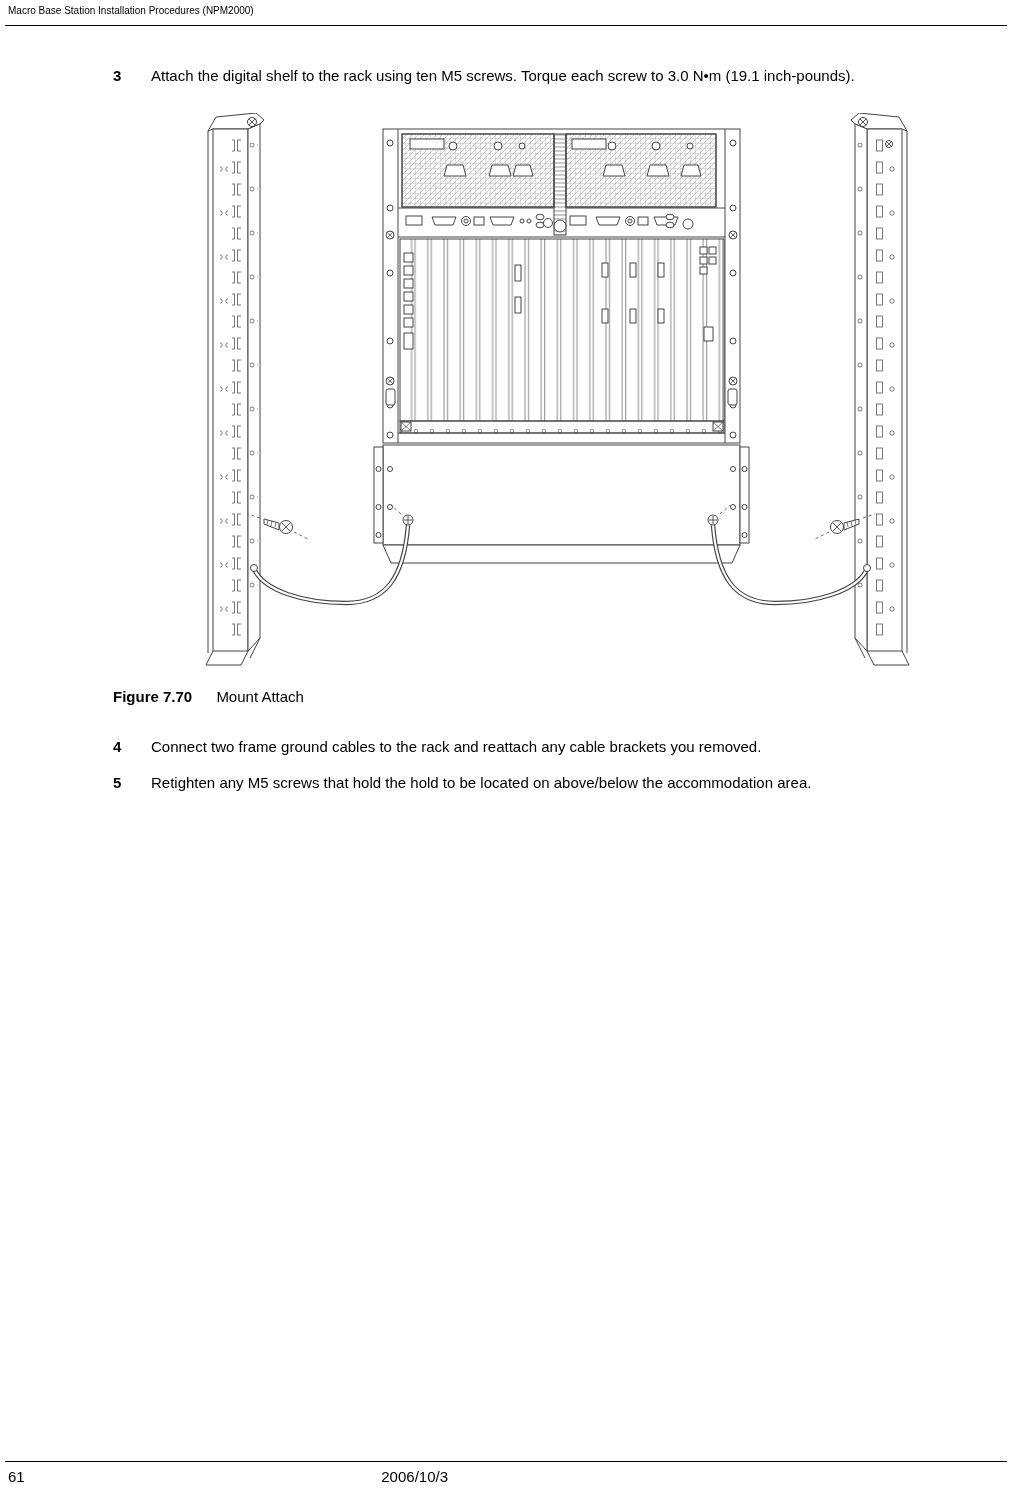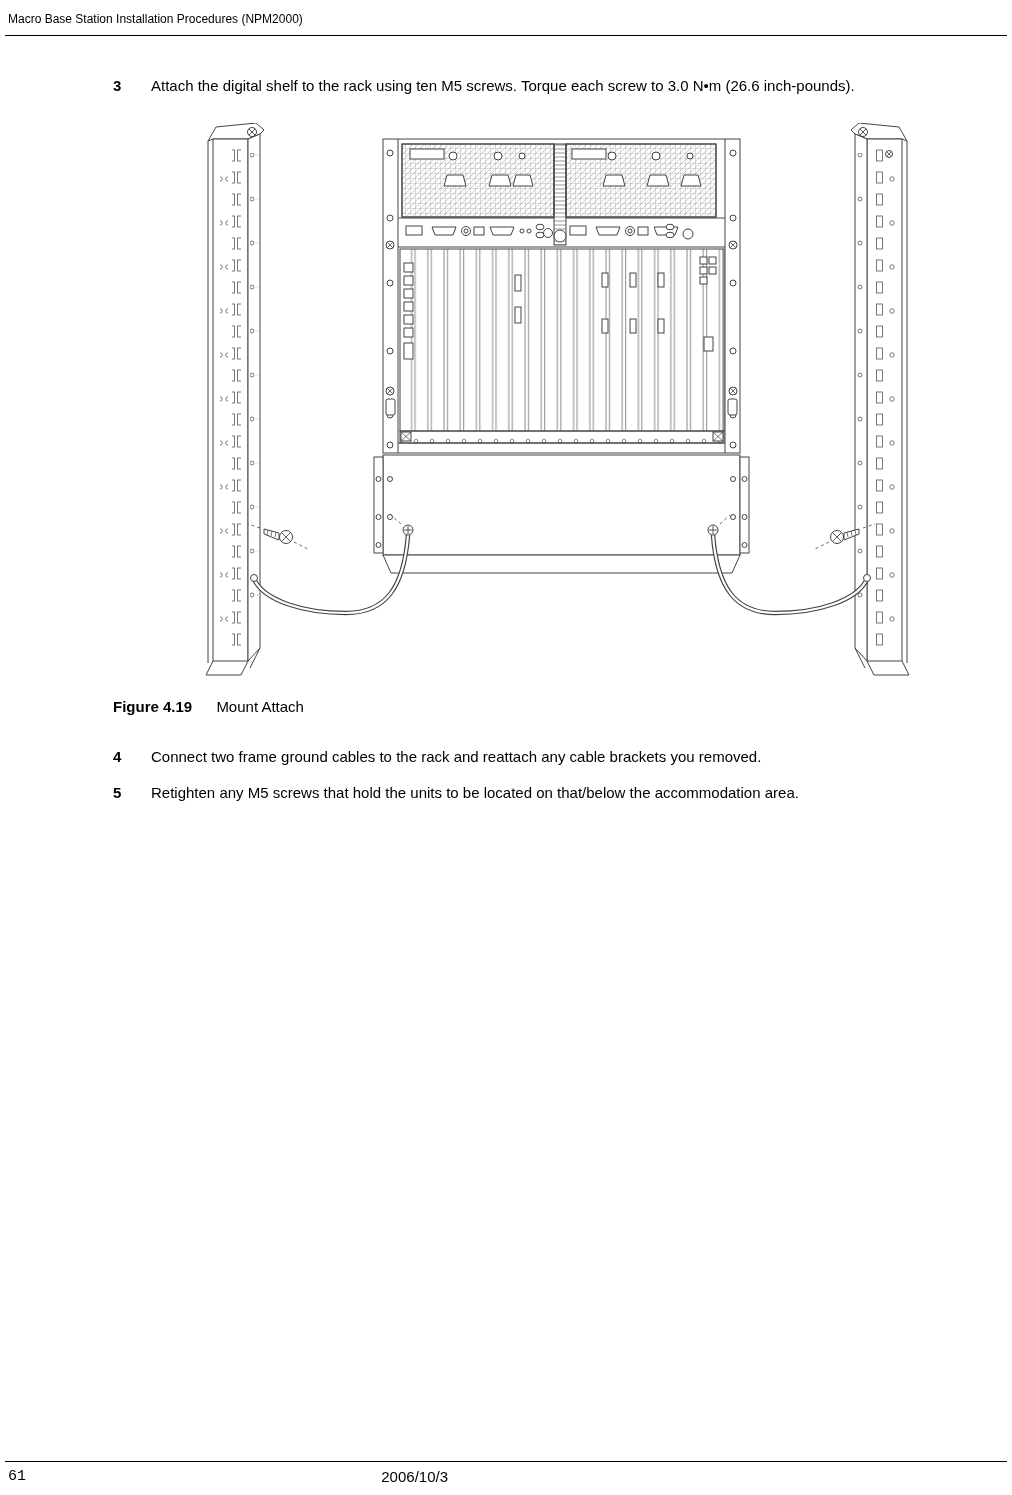--- a/index.html
+++ b/index.html
@@ -1,53 +1,53 @@
 <!DOCTYPE html>
 <html><head>
 <meta charset="utf-8">
 <style>
   * { margin:0; padding:0; box-sizing:border-box; }
   html,body { background:#fff; }
   body {
     width:1012px; height:1495px; position:relative; overflow:hidden;
     font-family:"Liberation Sans", sans-serif; font-size:15px; color:#000;
   }
-  .header-title { padding:12px 8px 9px 8px; font-size:12px; }
+  .header-title { padding:5px 8px 9px 8px; font-size:10px; }
   .rule { border:none; border-top:1px solid #000; margin:0 5px; }
   .step { display:flex; margin-left:113px; margin-right:46px; line-height:1.38; }
   .step-num { font-weight:bold; flex:0 0 38px; }
   .step-text { flex:1; max-width:815px; }
   .step-3 { margin-top:40px; }
   .figure { margin-top:26px; }
   .drawing { width:725px; height:555px; margin-left:200px; }
   .figcaption { margin:20px 0 0 113px; }
   .fig-label { font-weight:bold; margin-right:20px; }
   .step-4 { margin-top:32px; }
   .step-5 { margin-top:16px; }
   .footer { position:absolute; left:0; right:0; bottom:10px; }
   .footer-row { display:flex; padding:6px 8px 0 8px; }
-  .footer-left { width:220px;font-family:Liberation Mono, monospace; }
+  .footer-left { width:220px; }
   .footer-center { flex:1; text-align:center; }
   .footer-right { width:220px; text-align:right; }
 </style>
 </head>
 <body>
 
 <div class="page">
 
   <header>
     <div class="header-title">Macro Base Station Installation Procedures (NPM2000)</div>
     <hr class="rule">
   </header>
 
   <main>
 
     <div class="step step-3">
       <span class="step-num">3</span>
-      <span class="step-text">Attach the digital shelf to the rack using ten M5 screws. Torque each screw to 3.0 N•m (26.6 inch-pounds).</span>
+      <span class="step-text">Attach the digital shelf to the rack using ten M5 screws. Torque each screw to 3.0 N•m (19.1 inch-pounds).</span>
     </div>
 
     <figure class="figure">
       <div class="drawing">
         <svg viewBox="0 0 725 555" width="725" height="555" xmlns="http://www.w3.org/2000/svg">
           <defs>
             <pattern id="pSq" width="9" height="22" patternUnits="userSpaceOnUse">
               <rect x="1.5" y="5" width="6" height="11" fill="none" stroke="#555" stroke-width="0.8"></rect>
             </pattern>
             <pattern id="pCirA" width="8" height="44" patternUnits="userSpaceOnUse">
@@ -255,33 +255,33 @@
             <g>
               <path d="M520 401 L530 392" stroke-dasharray="3 3" stroke-width="0.8"></path>
               <circle cx="513" cy="407" r="5" fill="#fff"></circle>
               <path d="M513 403 V411 M509 407 H517" stroke-width="0.9"></path>
             </g>
 
           </g>
         </svg>
       </div>
       <figcaption class="figcaption">
-        <span class="fig-label">Figure 4.19</span>
+        <span class="fig-label">Figure 7.70</span>
         <span class="fig-caption">Mount Attach</span>
       </figcaption>
     </figure>
 
     <div class="step step-4">
       <span class="step-num">4</span>
       <span class="step-text">Connect two frame ground cables to the rack and reattach any cable brackets you removed.</span>
     </div>
 
     <div class="step step-5">
       <span class="step-num">5</span>
-      <span class="step-text">Retighten any M5 screws that hold the units to be located on that/below the accommodation area.</span>
+      <span class="step-text">Retighten any M5 screws that hold the hold to be located on above/below the accommodation area.</span>
     </div>
 
   </main>
 
   <footer class="footer">
     <hr class="rule">
     <div class="footer-row">
       <span class="footer-left">61</span>
       <span class="footer-right">2006/10/3</span>
     </div>

